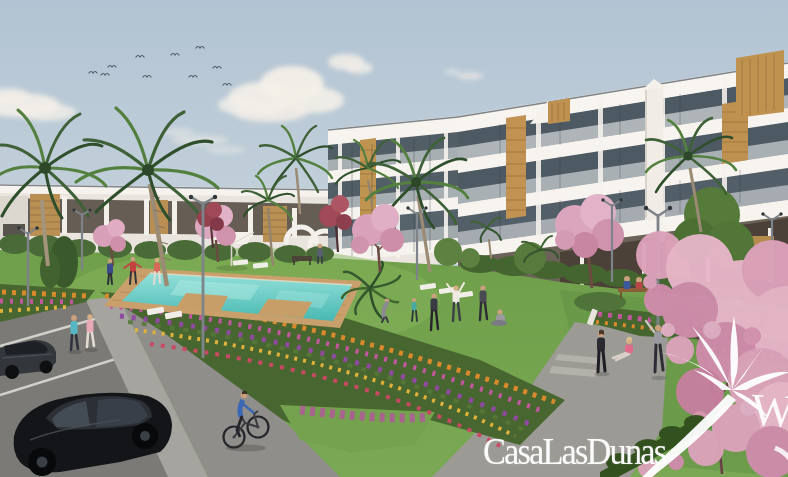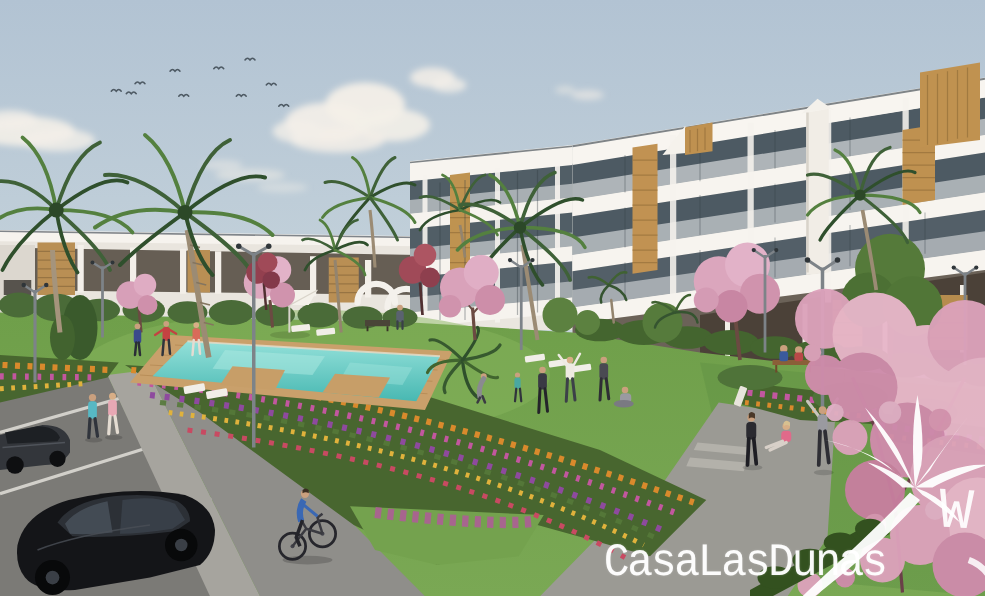--- a/index.html
+++ b/index.html
@@ -1,17 +1,17 @@
 <!DOCTYPE html>
 <html><head>
 <meta charset="utf-8">
 <style>
   html,body{margin:0;padding:0;background:#1b1b1b;}
   .stage{position:relative;width:788px;height:477px;overflow:hidden;
-         font-family:Liberation Mono, monospace;}
+         font-family:Liberation Serif, serif;}
   .stage svg{position:absolute;left:0;top:0;display:block;}
   .wm-text{
     position:absolute;left:483px;top:430px;
     font-size:37px;font-weight:400;letter-spacing:-2px;
     color:rgba(255,255,255,.96);
     transform:scaleX(.93);transform-origin:left top;
     text-shadow:0 0 2px rgba(255,255,255,.25);
     white-space:nowrap;pointer-events:none;
   }
   .wm-w{

